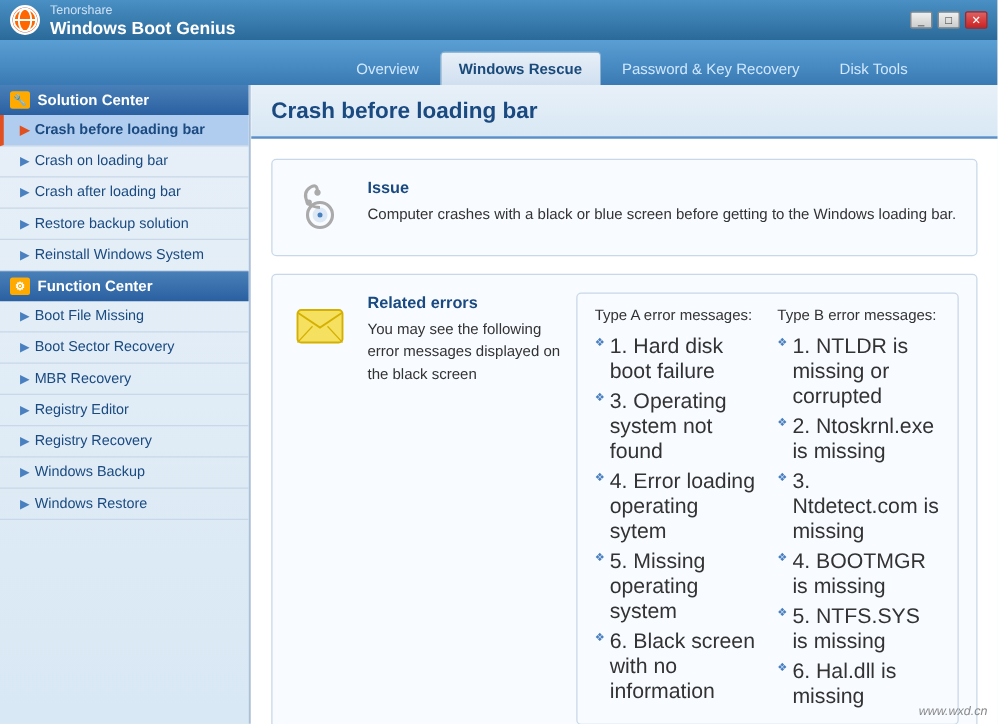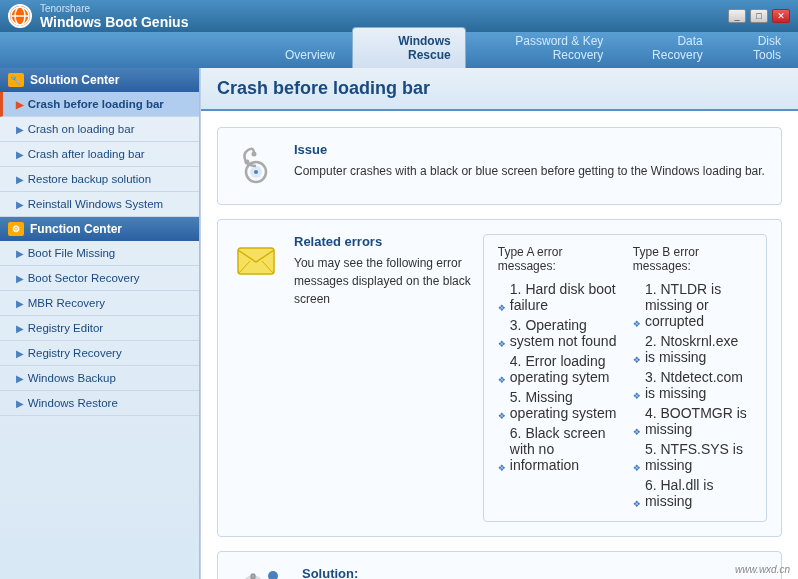--- a/index.html
+++ b/index.html
@@ -168,25 +168,25 @@
       grid-template-columns: 1fr 1fr;
       gap: 16px;
       padding: 10px 14px;
       border: 1px solid #c8d8e8;
       border-radius: 4px;
       background: #f8fbff;
     }
     .error-col-title { font-size: 12px; color: #333; margin-bottom: 6px; }
     .error-list { list-style: none; }
     .error-list li {
-      font-size: 14px;
+      font-size: 17px;
       color: #333;
       padding: 2px 0;
       display: flex;
-      align-items: flex-end;
+      align-items: flex-start;
       gap: 4px;
     }
     .error-list li::before {
       content: "❖";
       color: #4a80c0;
       font-size: 9px;
       margin-top: 2px;
       flex-shrink: 0;
     }
 
@@ -242,21 +242,20 @@
     <div class="titlebar-btn">_</div>
     <div class="titlebar-btn">□</div>
     <div class="titlebar-btn close">✕</div>
   </div>
 </div>
 
 <div class="nav-tabs">
   <div class="nav-tab">Overview</div>
   <div class="nav-tab active">Windows Rescue</div>
   <div class="nav-tab">Password &amp; Key Recovery</div>
-  <div class="nav-tab">Data Recovery</div>
   <div class="nav-tab">Disk Tools</div>
 </div>
 
 <div class="main-layout">
 
   <div class="sidebar">
 
     <div class="sidebar-section-header">
       <span class="sidebar-section-icon">🔧</span>
       <span>Solution Center</span>

